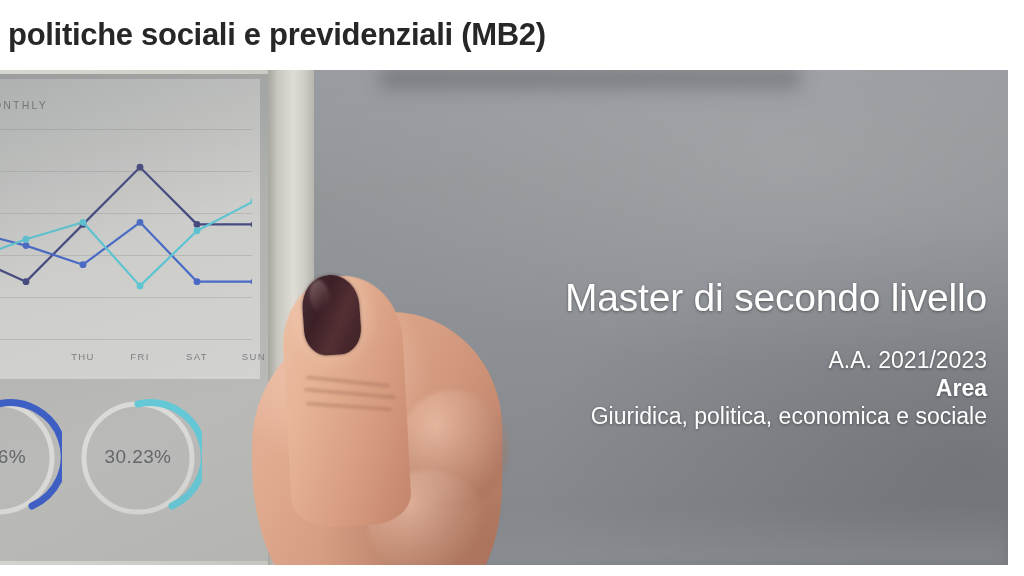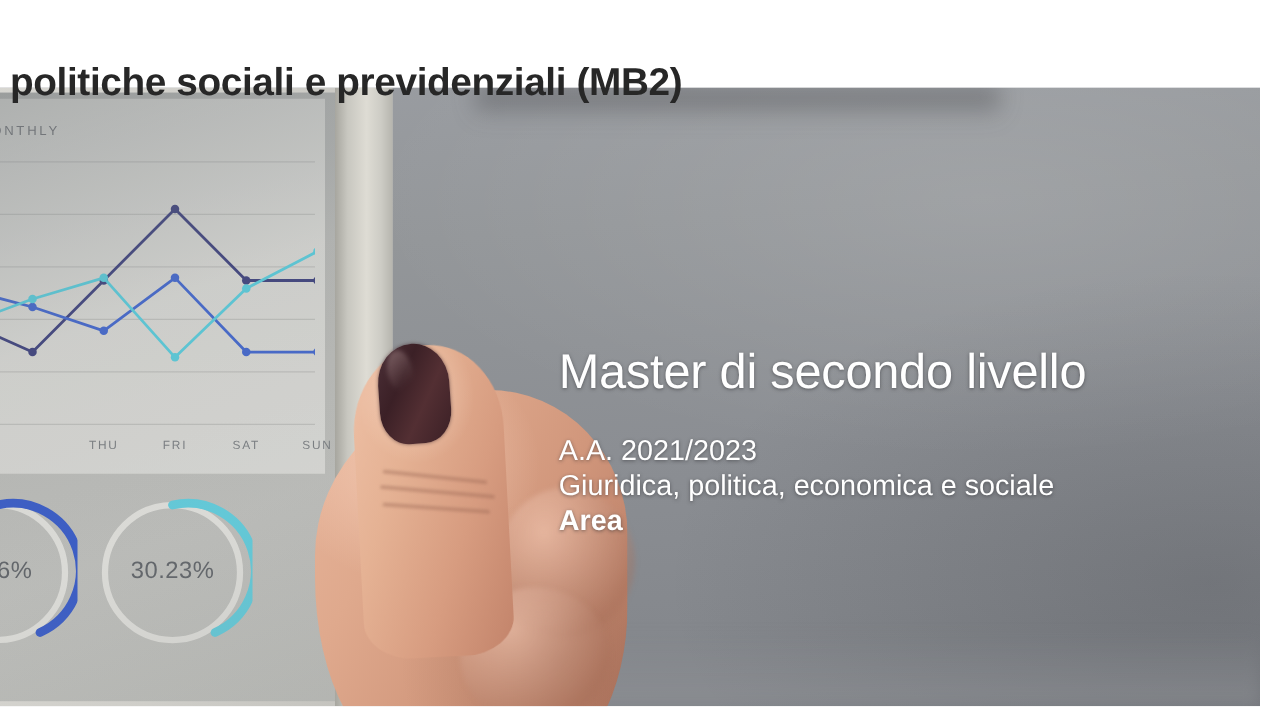--- a/index.html
+++ b/index.html
@@ -34,21 +34,20 @@
   }
   #header-title {
     position: absolute;
     left: 8px;
     top: 17px;
     font-size: 31px;
     font-weight: bold;
     color: #272727;
     letter-spacing: -0.3px;
     white-space: nowrap;
-    margin-top: 31px;
   }
 
   
   #photo {
     position: absolute;
     left: 0;
     top: 70px;
     width: 1008px;
     height: 495px;
     overflow: hidden;
@@ -270,20 +269,21 @@
     background: rgba(150,100,80,0.42);
     filter: blur(1.4px);
   }
 
   
   #text-block {
     position: absolute;
     right: 21px;
     top: 205px;
     width: 540px;
+    text-align: right;
     z-index: 30;
     color: #ffffff;
     text-shadow: 0 1px 3px rgba(40,40,44,0.55);
   }
   #heading {
     font-size: 39px;
     line-height: 46px;
     font-weight: normal;
     letter-spacing: -0.2px;
     white-space: nowrap;
@@ -422,22 +422,22 @@
       <div class="crease" style="left:58px; top:160px; width:84px; transform:rotate(6deg);"></div>
       <div class="crease" style="left:56px; top:172px; width:92px; transform:rotate(5deg);"></div>
       <div class="crease" style="left:58px; top:185px; width:86px; transform:rotate(4deg);"></div>
       <div id="nail"></div>
       <div id="nail-gloss"></div>
     </div>
 
     <div id="text-block">
       <div id="heading">Master di secondo livello</div>
       <div id="subline-1">A.A. 2021/2023</div>
+      <div id="subline-2">Area</div>
       <div id="subline-3">Giuridica, politica, economica e sociale</div>
-      <div id="subline-2">Area</div>
     </div>
 
   </div>
 
   <div id="edge-right"></div>
   <div id="edge-bottom"></div>
 
 </div>
 
 </body></html>

